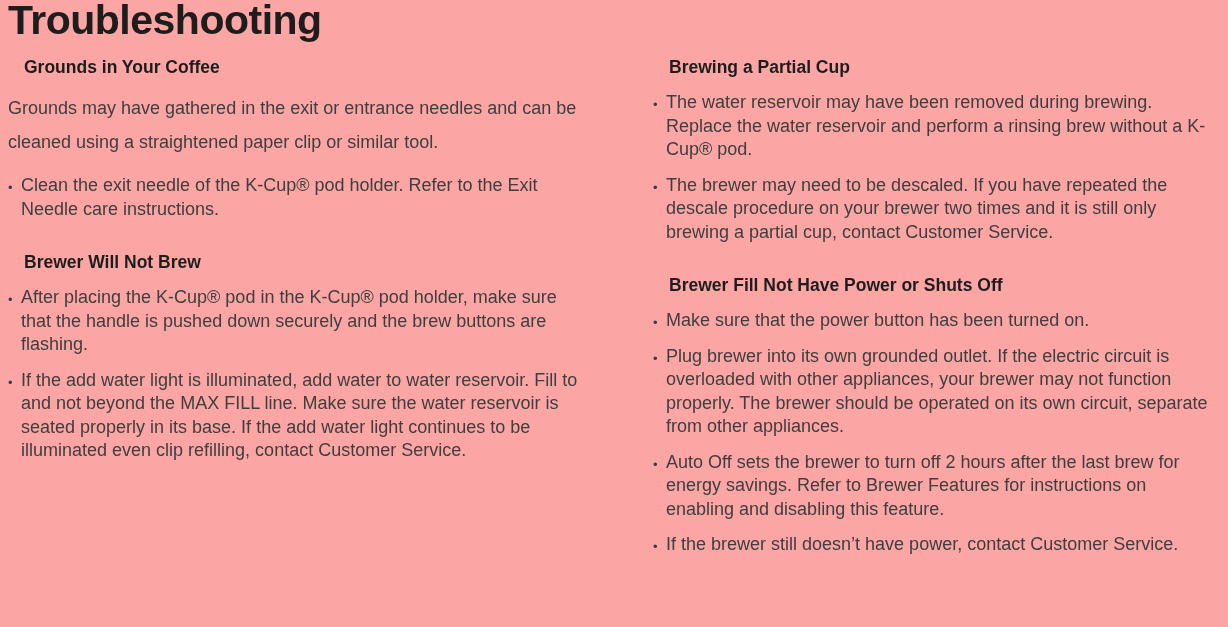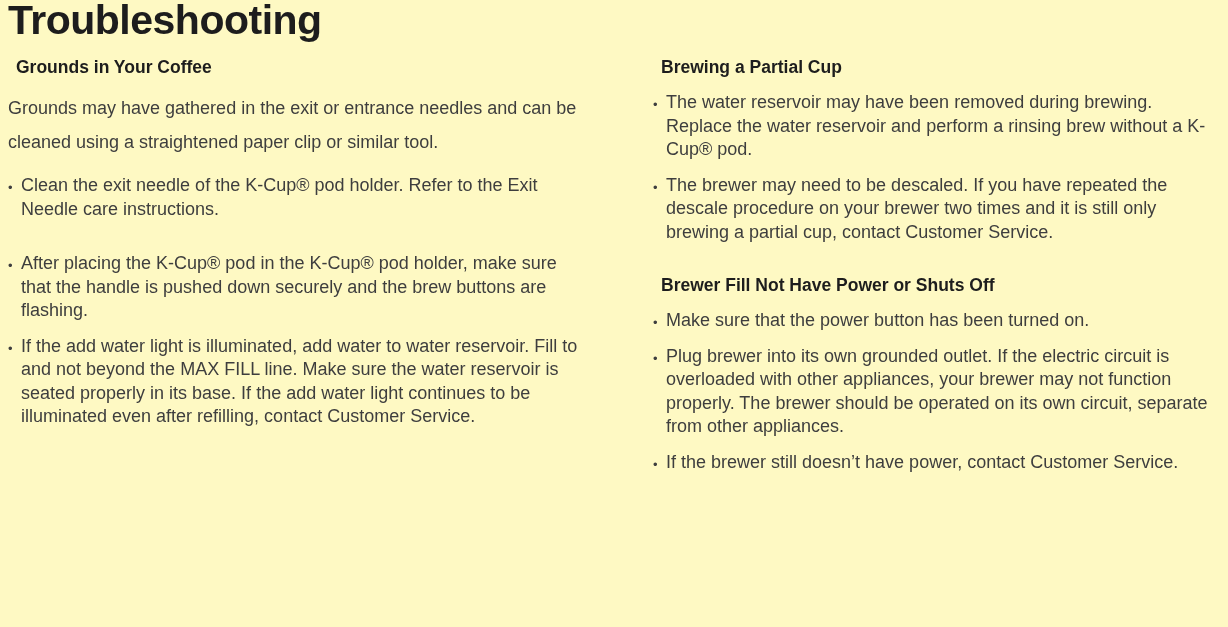--- a/index.html
+++ b/index.html
@@ -1,20 +1,20 @@
 <!DOCTYPE html>
 <html><head>
 <meta charset="utf-8">
 <style>
   html, body { margin: 0; padding: 0; background: #ffffff; }
   .page {
     position: relative;
     width: 1228px;
     height: 627px;
-    background: #fef9c3;
+    background: #fca5a5;
     font-family: "Liberation Sans", sans-serif;
     overflow: hidden;
     box-sizing: border-box;
   }
   .title {
     position: absolute;
     left: 8px;
     top: 0px;
     margin: 0;
     font-size: 41px;
@@ -25,21 +25,21 @@
   }
   .col {
     position: absolute;
     top: 57px;
   }
   .col-left  { left: 8px;   width: 572px; }
   .col-right { left: 653px; width: 564px; }
   .section { margin: 0; }
   .section + .section { margin-top: 31px; }
   .section h2 {
-    margin: 0 0 13px 8px;
+    margin: 0 0 13px 16px;
     font-size: 17.5px;
     line-height: 21px;
     font-weight: bold;
     color: #1d1d1d;
   }
   .section p {
     margin: 0 0 15px 0;
     font-size: 18px;
     line-height: 34px;
     color: #3e3e3e;
@@ -78,42 +78,44 @@
 
     <div class="section">
       <h2>Grounds in Your Coffee</h2>
       <p>Grounds may have gathered in the exit or entrance needles and can be cleaned using a straightened paper clip or similar tool.</p>
       <ul>
         <li><span>Clean the exit needle of the K-Cup® pod holder. Refer to the Exit Needle care instructions.</span></li>
       </ul>
     </div>
 
     <div class="section">
+      <h2>Brewer Will Not Brew</h2>
       <ul>
         <li><span>After placing the K-Cup® pod in the K-Cup® pod holder, make sure that the handle is pushed down securely and the brew buttons are flashing.</span></li>
-        <li><span>If the add water light is illuminated, add water to water reservoir. Fill to and not beyond the MAX FILL line. Make sure the water reservoir is seated properly in its base. If the add water light continues to be illuminated even after refilling, contact Customer Service.</span></li>
+        <li><span>If the add water light is illuminated, add water to water reservoir. Fill to and not beyond the MAX FILL line. Make sure the water reservoir is seated properly in its base. If the add water light continues to be illuminated even clip refilling, contact Customer Service.</span></li>
       </ul>
     </div>
 
   </div>
 
   <div class="col col-right">
 
     <div class="section">
       <h2>Brewing a Partial Cup</h2>
       <ul>
         <li><span>The water reservoir may have been removed during brewing. Replace the water reservoir and perform a rinsing brew without a K-Cup® pod.</span></li>
         <li><span>The brewer may need to be descaled. If you have repeated the descale procedure on your brewer two times and it is still only brewing a partial cup, contact Customer Service.</span></li>
       </ul>
     </div>
 
     <div class="section">
       <h2>Brewer Fill Not Have Power or Shuts Off</h2>
       <ul>
         <li><span>Make sure that the power button has been turned on.</span></li>
         <li><span>Plug brewer into its own grounded outlet. If the electric circuit is overloaded with other appliances, your brewer may not function properly. The brewer should be operated on its own circuit, separate from other appliances.</span></li>
+        <li><span>Auto Off sets the brewer to turn off 2 hours after the last brew for energy savings. Refer to Brewer Features for instructions on enabling and disabling this feature.</span></li>
         <li><span>If the brewer still doesn’t have power, contact Customer Service.</span></li>
       </ul>
     </div>
 
   </div>
 
 </div>
 
 </body></html>

